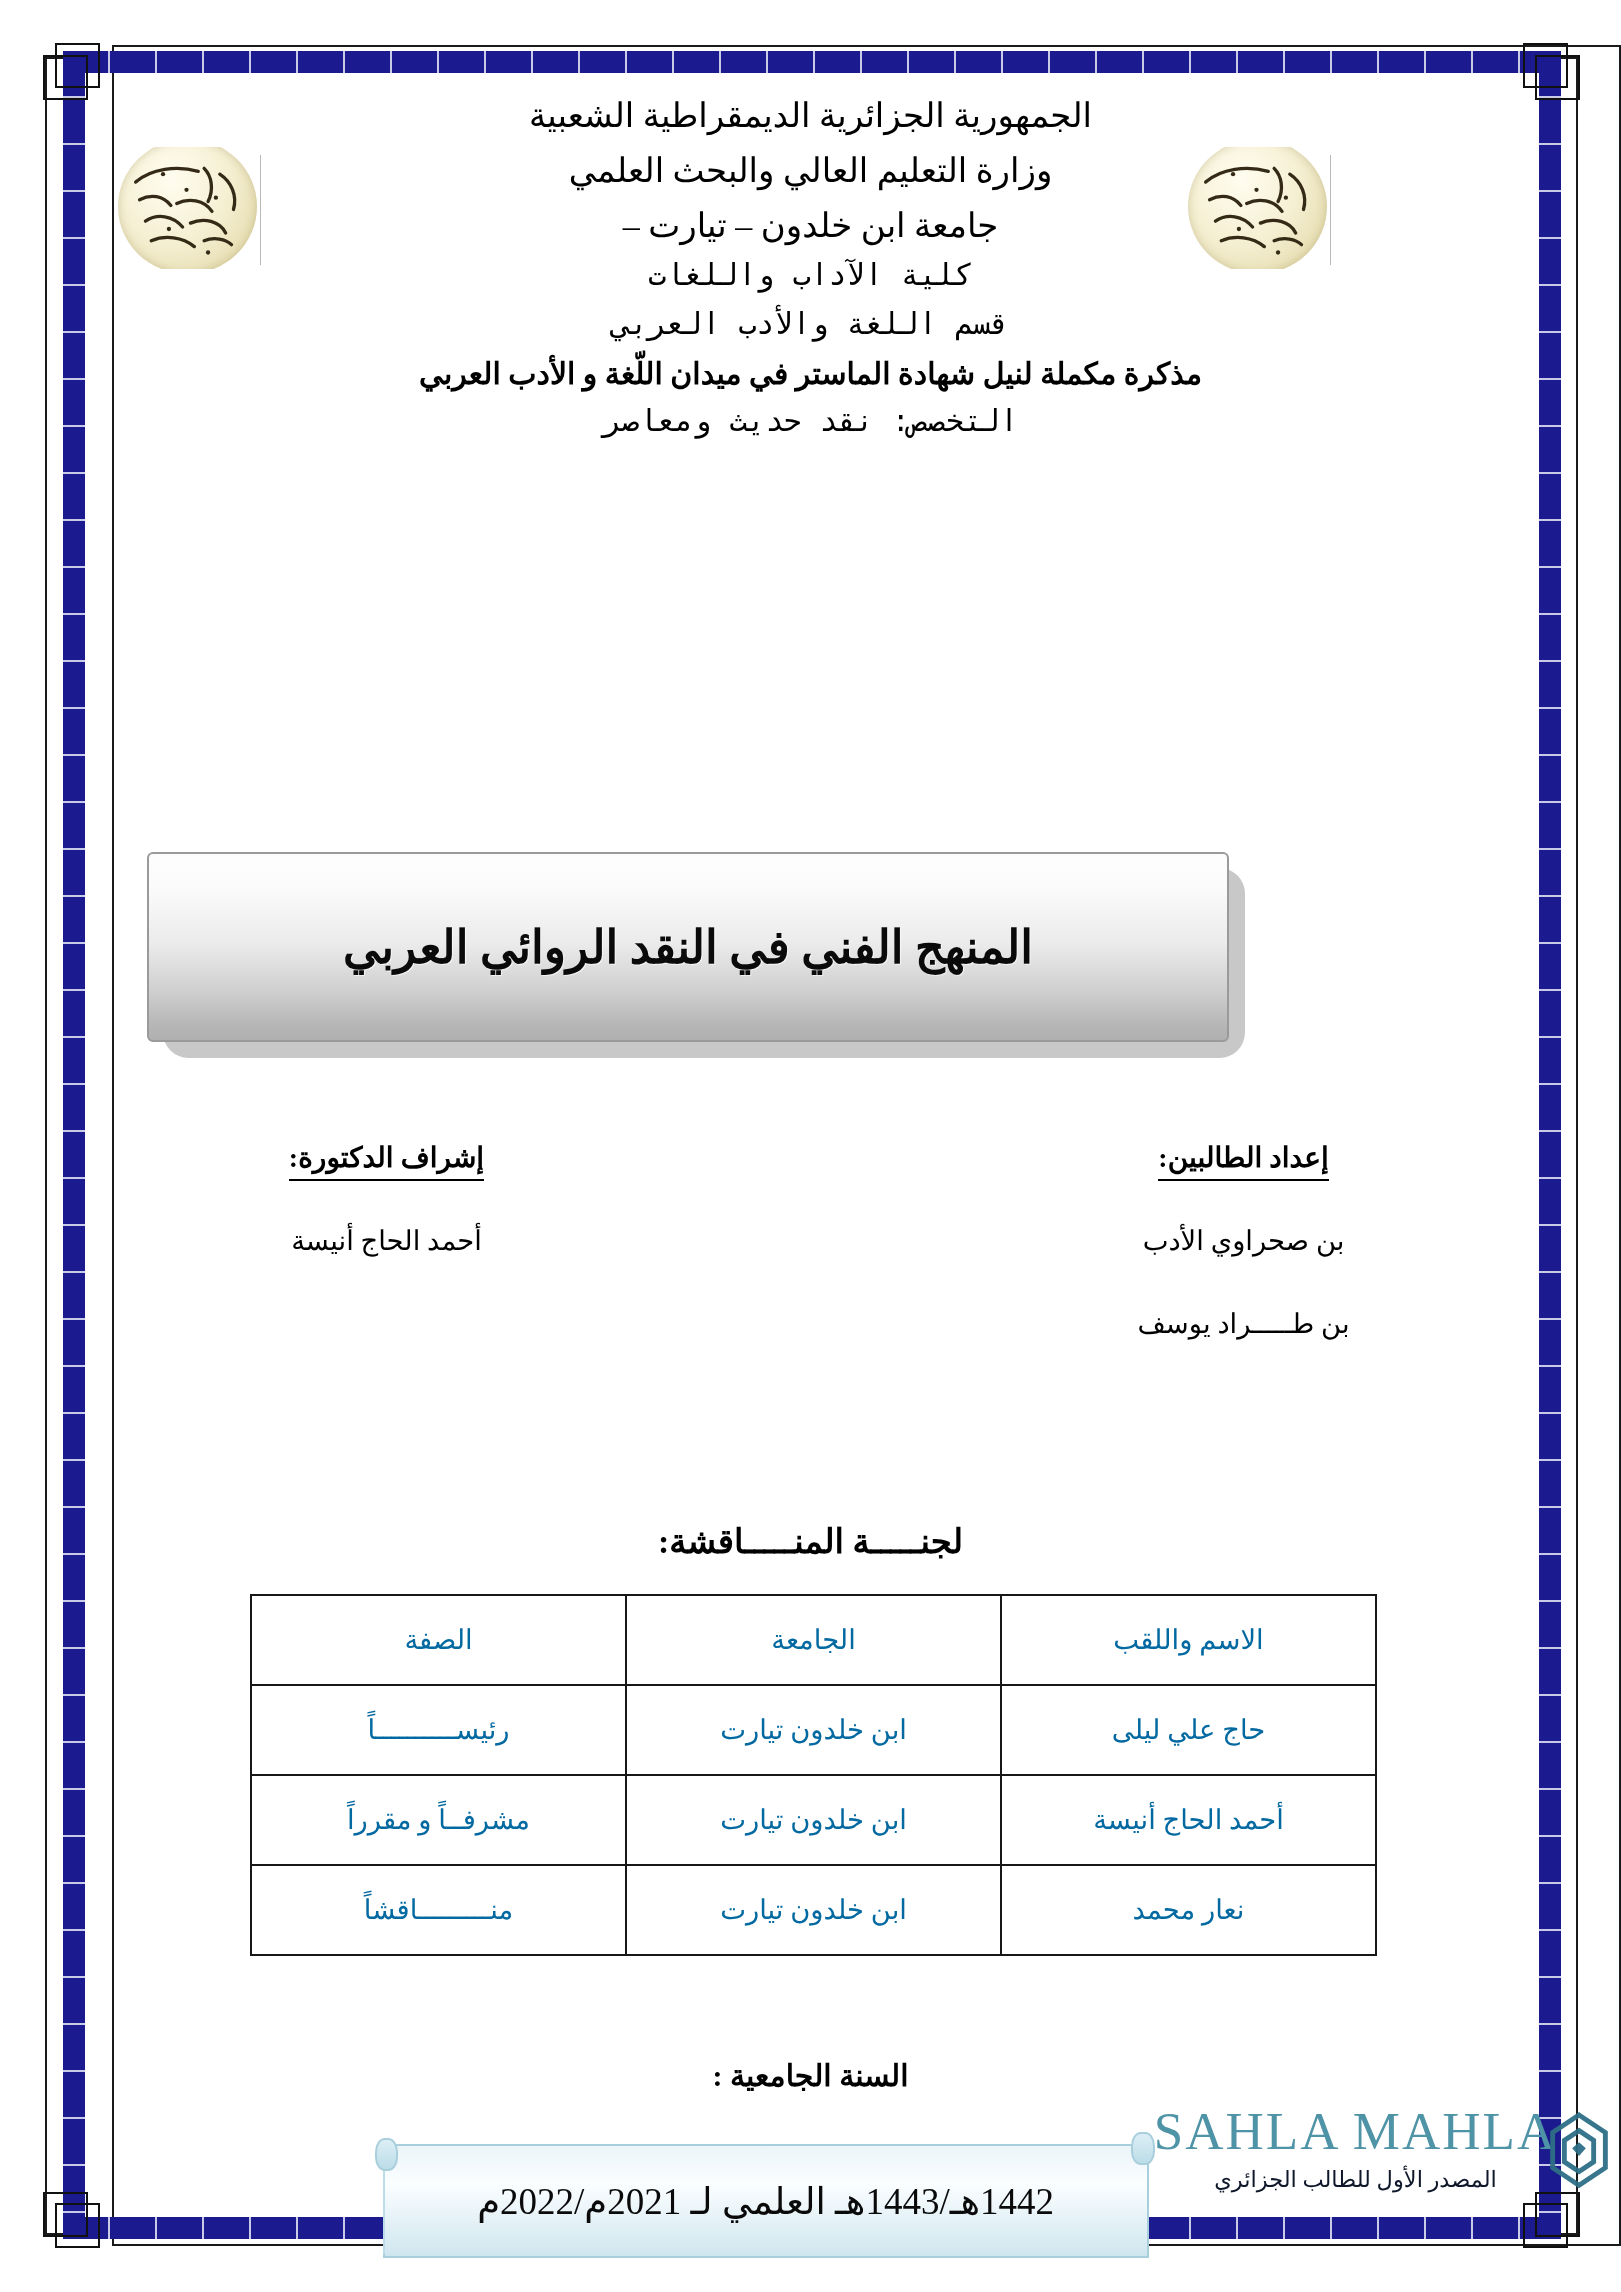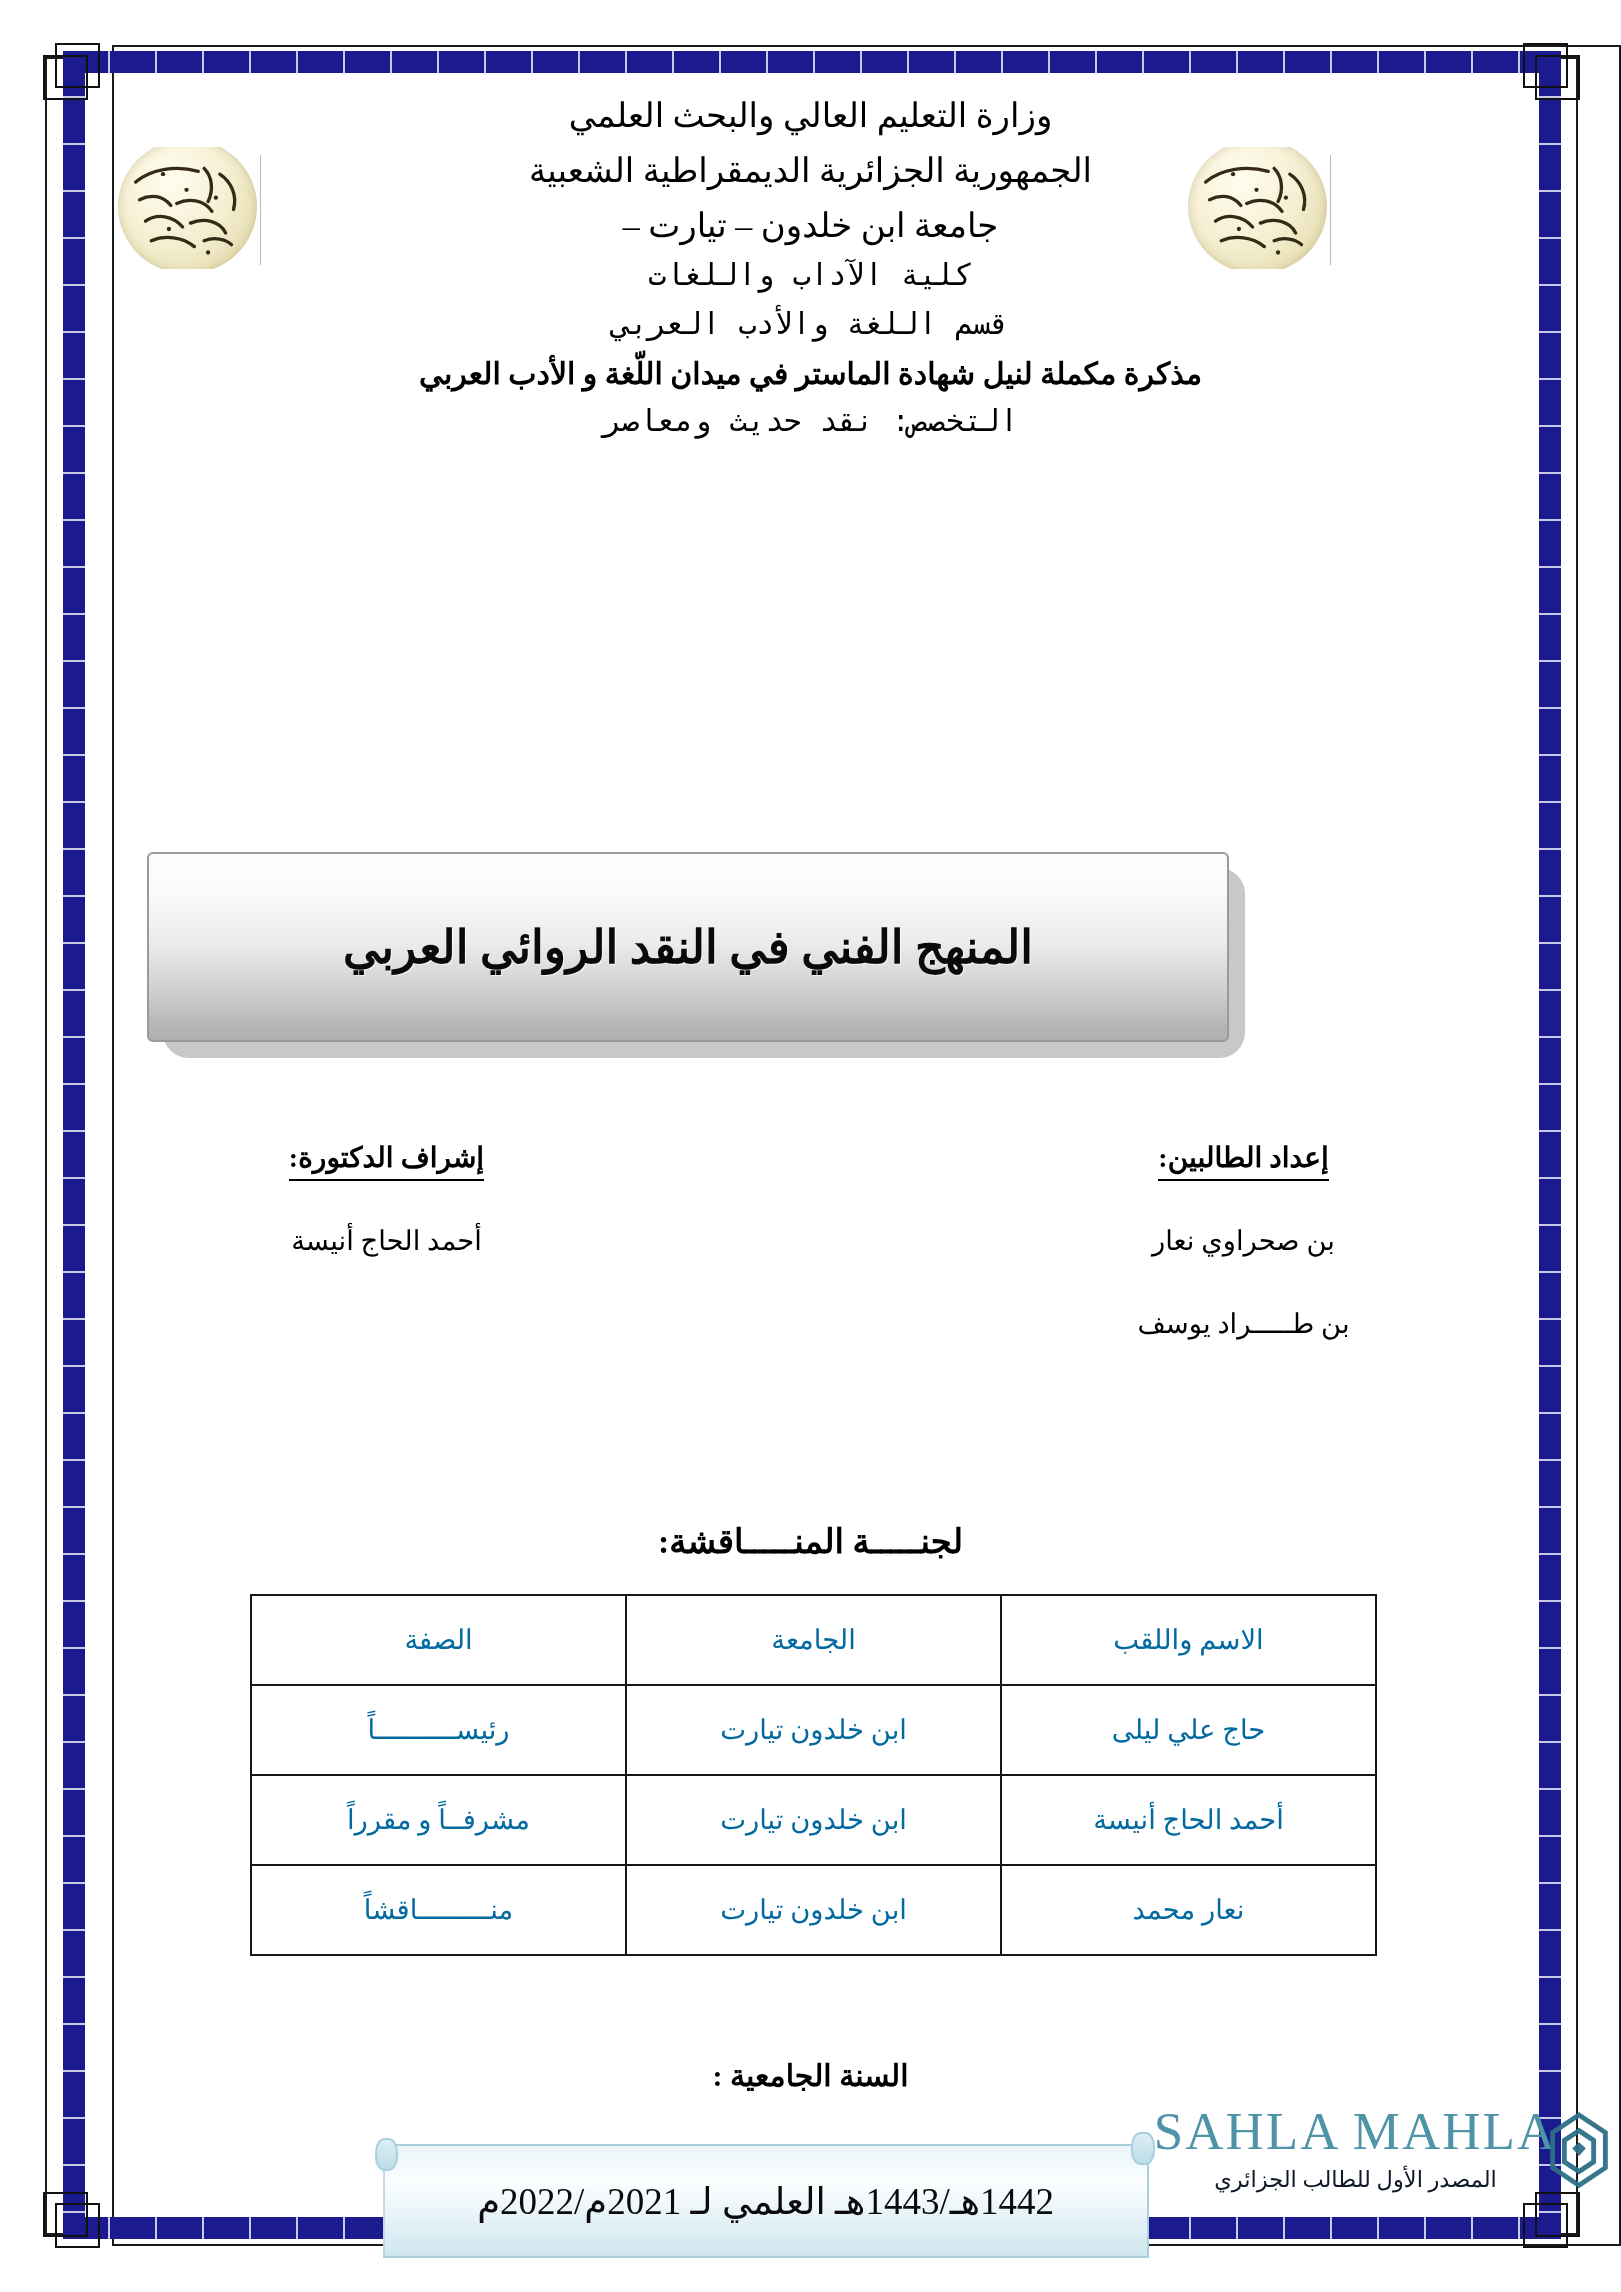--- a/index.html
+++ b/index.html
@@ -408,40 +408,40 @@
               <circle cx="52" cy="92" r="2.2"></circle>
               <circle cx="92" cy="116" r="2.2"></circle>
             </g>
           </svg>
         </div>
       </div>
       <div class="rule"></div>
     </div>
 
     <div class="header-lines">
+      <div class="hline">الجمهورية الجزائرية الديمقراطية الشعبية</div>
       <div class="hline">وزارة التعليم العالي والبحث العلمي</div>
-      <div class="hline">الجمهورية الجزائرية الديمقراطية الشعبية</div>
       <div class="hline">جامعة ابن خلدون – تيارت –</div>
       <div class="hline small">كلية الآداب واللغات</div>
       <div class="hline small">قسم اللغة والأدب العربي</div>
       <div class="hline bold">مذكرة مكملة لنيل شهادة الماستر في ميدان اللّغة و الأدب العربي</div>
       <div class="hline small">التخصص: نقد حديث ومعاصر</div>
     </div>
 
     <div id="title-plaque-wrap">
       <div id="title-shadow"></div>
       <div id="title-plaque">
         <div id="title-text">المنهج الفني في النقد الروائي العربي</div>
       </div>
     </div>
 
     <div id="people">
       <div class="people-col" id="col-students">
         <div class="people-heading">إعداد الطالبين:</div>
-        <div class="person">بن صحراوي نعار</div>
+        <div class="person">بن صحراوي الأدب</div>
         <div class="person">بن طـــــراد يوسف</div>
       </div>
       <div class="people-col" id="col-supervisor">
         <div class="people-heading">إشراف الدكتورة:</div>
         <div class="person">أحمد الحاج أنيسة</div>
       </div>
     </div>
 
     <div id="jury-title">لجنـــــة المنـــــاقشة:</div>
 

